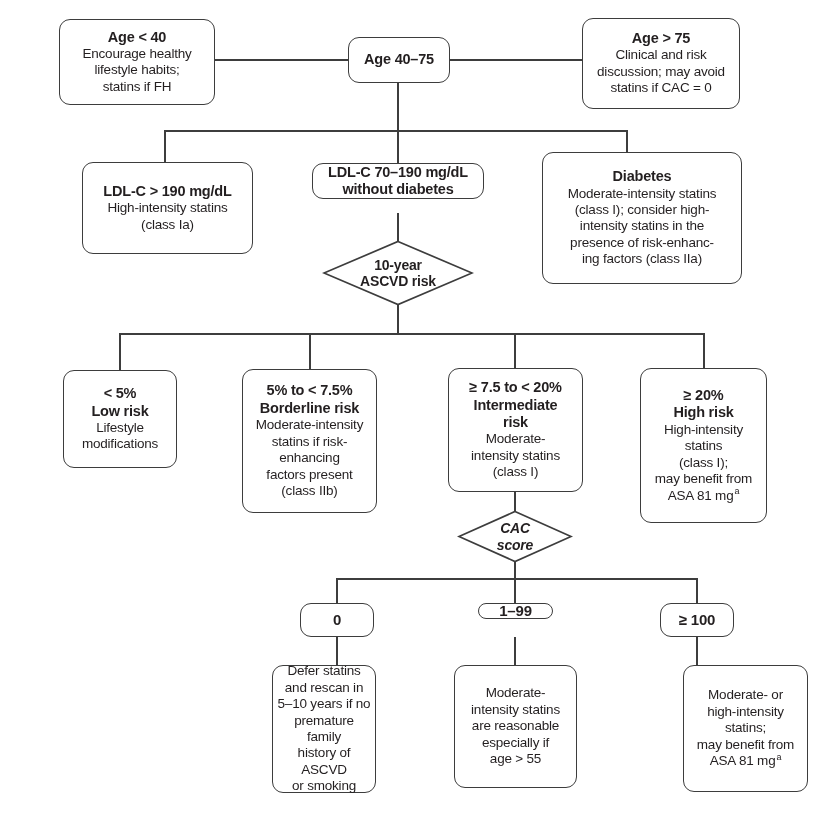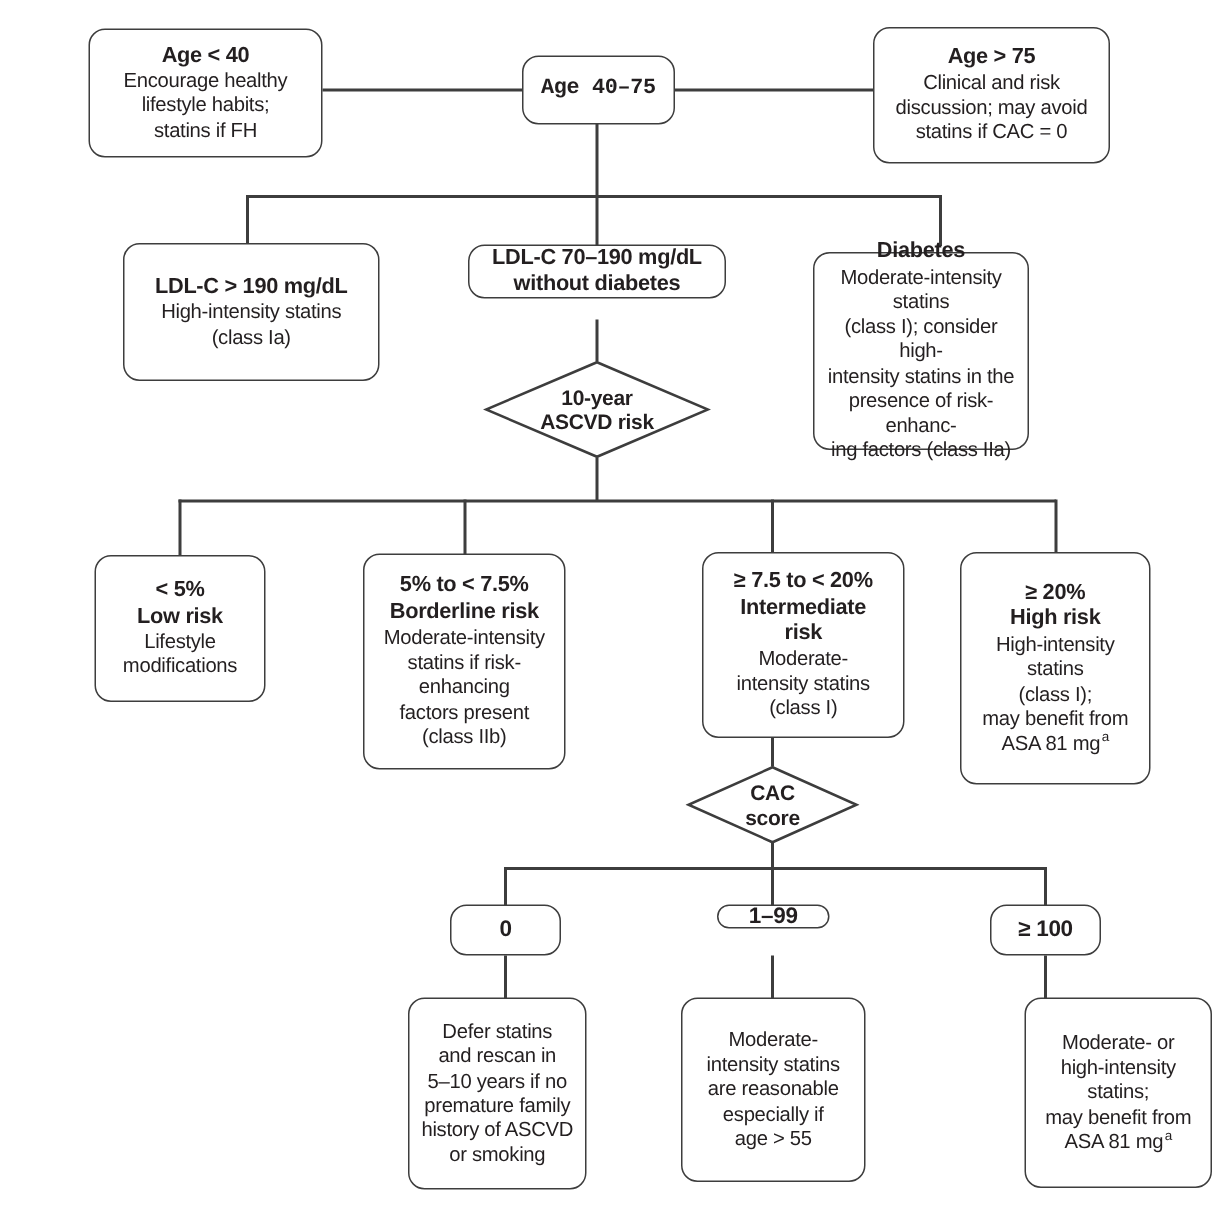--- a/index.html
+++ b/index.html
@@ -59,40 +59,40 @@
   <div class="vline" style="left:336px;top:637px;height:29px;"></div>
   <div class="vline" style="left:514px;top:637px;height:29px;"></div>
   <div class="vline" style="left:696px;top:637px;height:29px;"></div>
 
   <div class="node" style="left:59px;top:19px;width:156px;height:86px;">
     <span class="title">Age &lt; 40</span>
     <span class="body">Encourage healthy
 lifestyle habits;
 statins if FH</span>
   </div>
-  <div class="node" style="left:348px;top:37px;width:102px;height:46px;font-family:Liberation Mono, monospace;">
+  <div class="node" style="left:348px;top:37px;width:102px;height:46px;">
     <span class="title">Age 40–75</span>
   </div>
   <div class="node" style="left:582px;top:18px;width:158px;height:91px;">
     <span class="title">Age &gt; 75</span>
     <span class="body">Clinical and risk
 discussion; may avoid
 statins if CAC = 0</span>
   </div>
 
   <div class="node" style="left:82px;top:162px;width:171px;height:92px;">
     <span class="title">LDL-C &gt; 190 mg/dL</span>
     <span class="body">High-intensity statins
 (class Ia)</span>
   </div>
   <div class="node" style="left:312px;top:163px;width:172px;height:36px;">
     <span class="title">LDL-C 70–190 mg/dL
 without diabetes</span>
   </div>
-  <div class="node" style="left:542px;top:168px;width:144px;height:132px;">
+  <div class="node" style="left:542px;top:152px;width:200px;height:132px;">
     <span class="title">Diabetes</span>
     <span class="body">Moderate-intensity statins
 (class I); consider high-
 intensity statins in the
 presence of risk-enhanc-
 ing factors (class IIa)</span>
   </div>
 
   <div class="diamond" style="left:322px;top:240px;width:152px;height:66px;">
     <svg width="152" height="66" viewBox="0 0 152 66">
@@ -110,57 +110,57 @@
   </div>
   <div class="node" style="left:242px;top:369px;width:135px;height:144px;">
     <span class="title">5% to &lt; 7.5%
 Borderline risk</span>
     <span class="body">Moderate-intensity
 statins if risk-
 enhancing
 factors present
 (class IIb)</span>
   </div>
-  <div class="node" style="left:448px;top:368px;width:135px;height:124px;margin-left:20px;">
+  <div class="node" style="left:448px;top:368px;width:135px;height:124px;">
     <span class="title">≥ 7.5 to &lt; 20%
 Intermediate
 risk</span>
     <span class="body">Moderate-
 intensity statins
 (class I)</span>
   </div>
   <div class="node" style="left:640px;top:368px;width:127px;height:155px;">
     <span class="title">≥ 20%
 High risk</span>
     <span class="body"><span>High-intensity
 statins
 (class I);
 may benefit from
 ASA 81 mg</span><sup class="fn">a</sup></span>
   </div>
 
-  <div class="diamond" style="left:457px;top:510px;width:116px;height:53px;">
+  <div class="diamond" style="left:457px;top:510px;width:116px;height:53px;font-style:italic;">
     <svg width="116" height="53" viewBox="0 0 116 53">
       <polygon points="58,1.5 114,26.5 58,51.5 2,26.5" fill="#ffffff" stroke="#3d3d3d" stroke-width="1.7"></polygon>
     </svg>
     <div class="dtext">CAC
 score</div>
   </div>
 
   <div class="node" style="left:300px;top:603px;width:74px;height:34px;">
     <span class="title small-label">0</span>
   </div>
   <div class="node" style="left:478px;top:603px;width:75px;height:16px;">
     <span class="title small-label">1–99</span>
   </div>
   <div class="node" style="left:660px;top:603px;width:74px;height:34px;">
     <span class="title small-label">≥ 100</span>
   </div>
 
-  <div class="node" style="left:272px;top:665px;width:119px;height:128px;">
+  <div class="node" style="left:272px;top:665px;width:104px;height:128px;">
     <span class="body">Defer statins
 and rescan in
 5–10 years if no
 premature family
 history of ASCVD
 or smoking</span>
   </div>
   <div class="node" style="left:454px;top:665px;width:123px;height:123px;">
     <span class="body">Moderate-
 intensity statins

